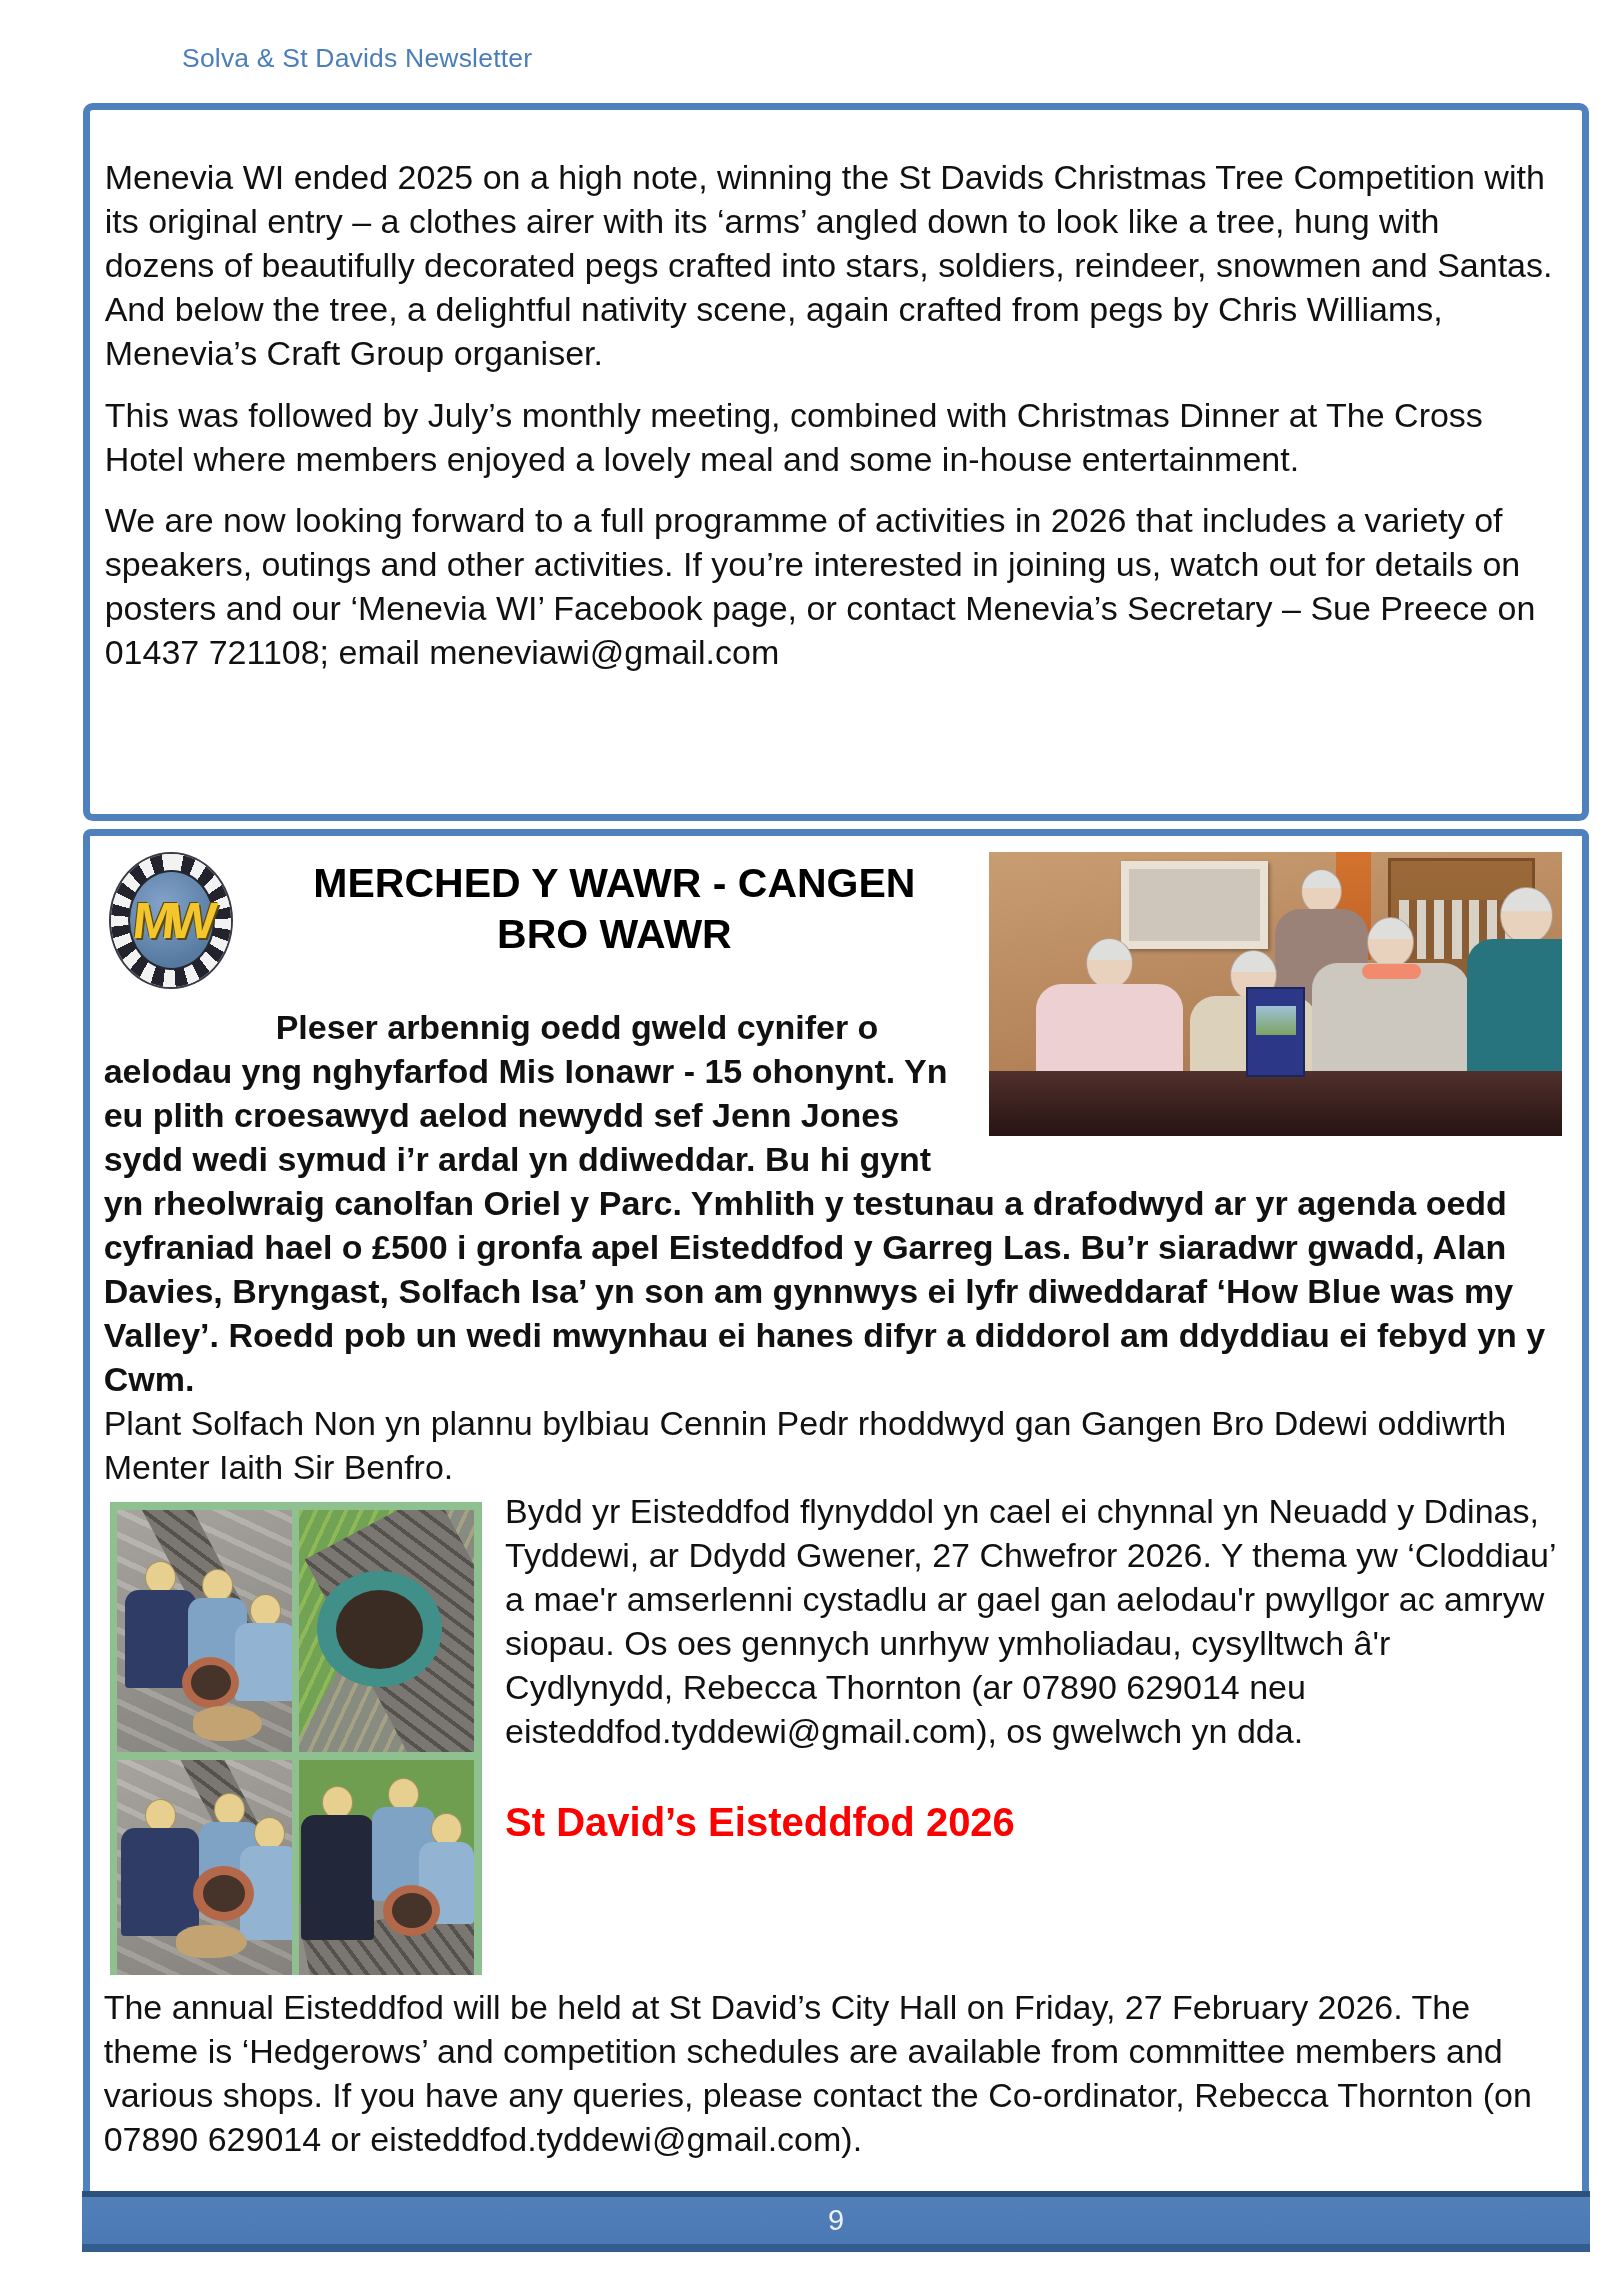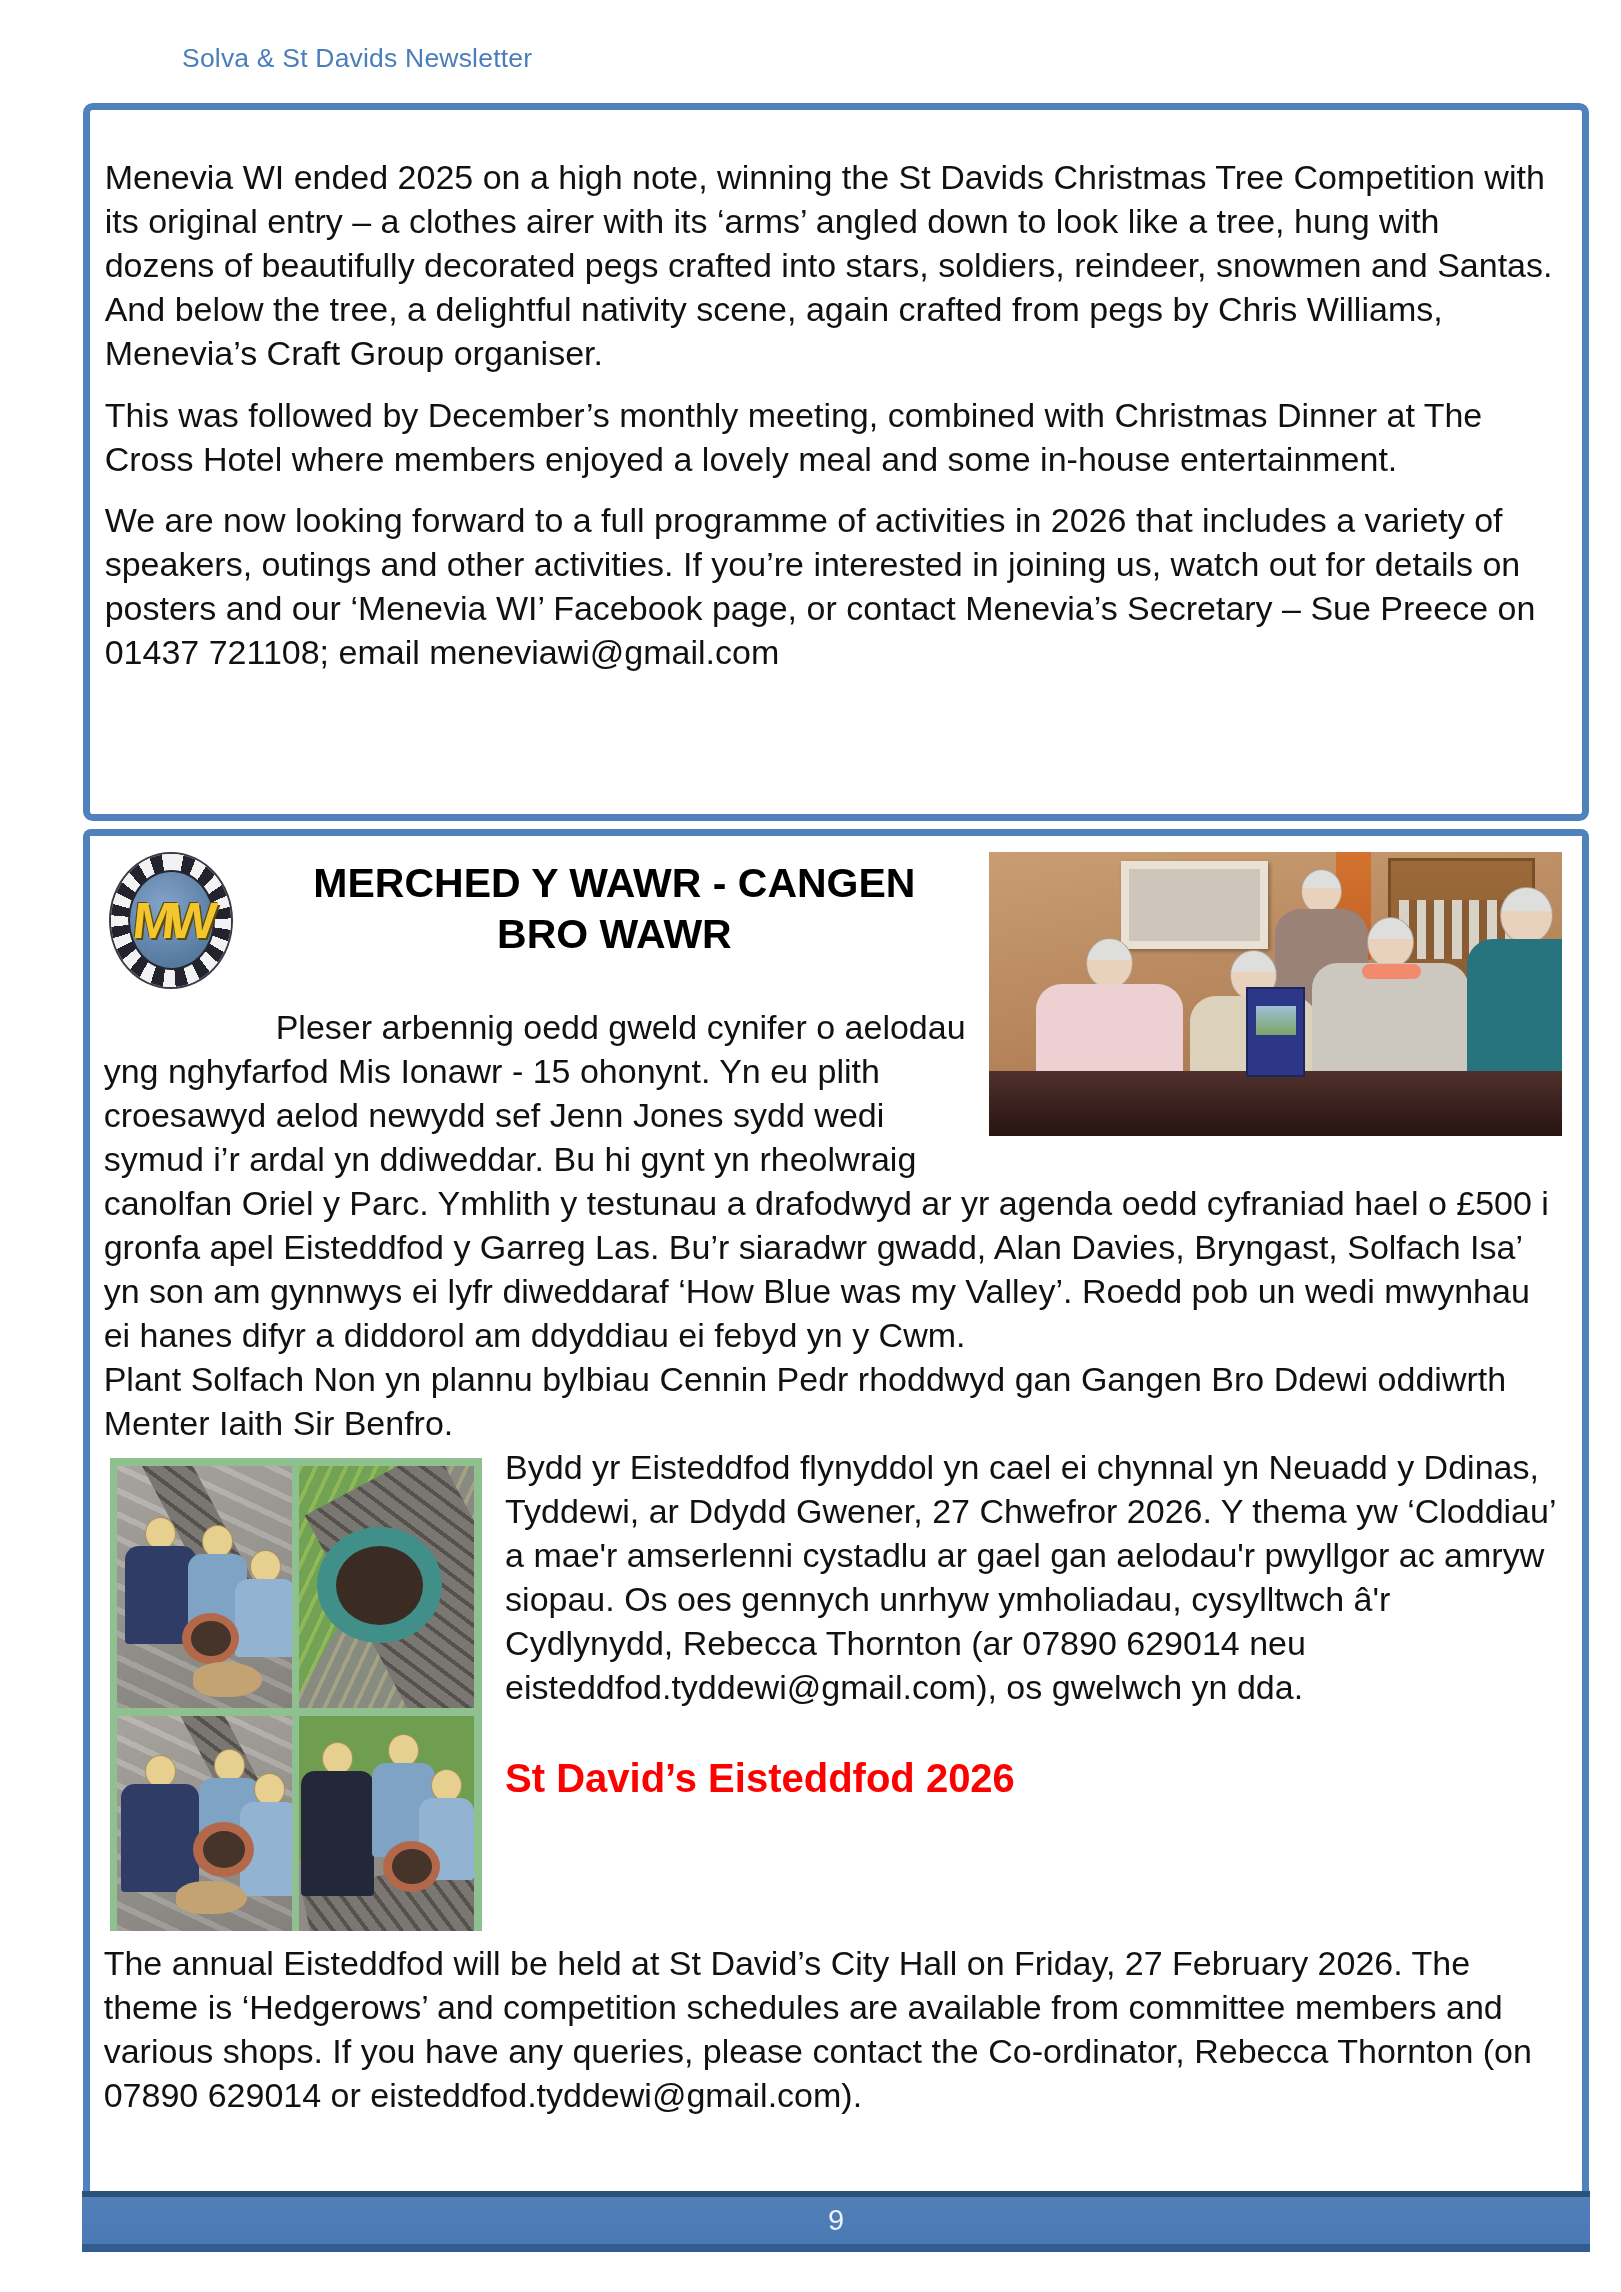--- a/index.html
+++ b/index.html
@@ -148,21 +148,21 @@
     content:""; position:absolute; left:7.8px; top:17.6px; right:7.8px; height:29px;
     background: linear-gradient(#9fc0d8, #7da463);
   }
   .merched-title {
     text-align: center;
     font-size: 41px;
     font-weight: bold;
     line-height: 51px;
     margin: 5.9px 0 45px 0;
   }
-  .merched-p1 { text-indent: 172px; }
+  .merched-p1 { text-indent: 172px; font-weight: bold; }
   
   .collage {
     float: left; clear: left;
     width: 372px; height: 473px;
     margin: 13.7px 23.5px 9.8px 5.9px;
     background: #8fc08f;
     padding: 7.8px;
     display: grid;
     grid-template-columns: 1fr 1fr;
     grid-template-rows: 53% 47%;
@@ -238,21 +238,21 @@
 </style>
 </head>
 <body>
 
 <div class="page">
 
   <div class="header-title">Solva &amp; St Davids Newsletter</div>
 
   <div class="box1">
     <p class="body-text">Menevia WI ended 2025 on a high note, winning the St Davids Christmas Tree Competition with its original entry – a clothes airer with its ‘arms’ angled down to look like a tree, hung with dozens of beautifully decorated pegs crafted into stars, soldiers, reindeer, snowmen and Santas.  And below the tree, a delightful nativity scene, again crafted from pegs by Chris Williams, Menevia’s Craft Group organiser.</p>
-    <p class="body-text">This was followed by December’s monthly meeting, combined with Christmas Dinner at The Cross Hotel where members enjoyed a lovely meal and some in-house entertainment.</p>
+    <p class="body-text">This was followed by July’s monthly meeting, combined with Christmas Dinner at The Cross Hotel where members enjoyed a lovely meal and some in-house entertainment.</p>
     <p class="body-text">We are now looking forward to a full programme of activities in 2026 that includes a variety of speakers, outings and other activities.  If you’re interested in joining us, watch out for details on posters and our ‘Menevia WI’ Facebook page, or contact Menevia’s Secretary – Sue Preece on 01437 721108; email meneviawi@gmail.com</p>
   </div>
 
   <div class="box2">
 
     <div class="mw-logo">
       <div class="mw-inner">
         <span class="mw-text">MW</span>
       </div>
     </div>

